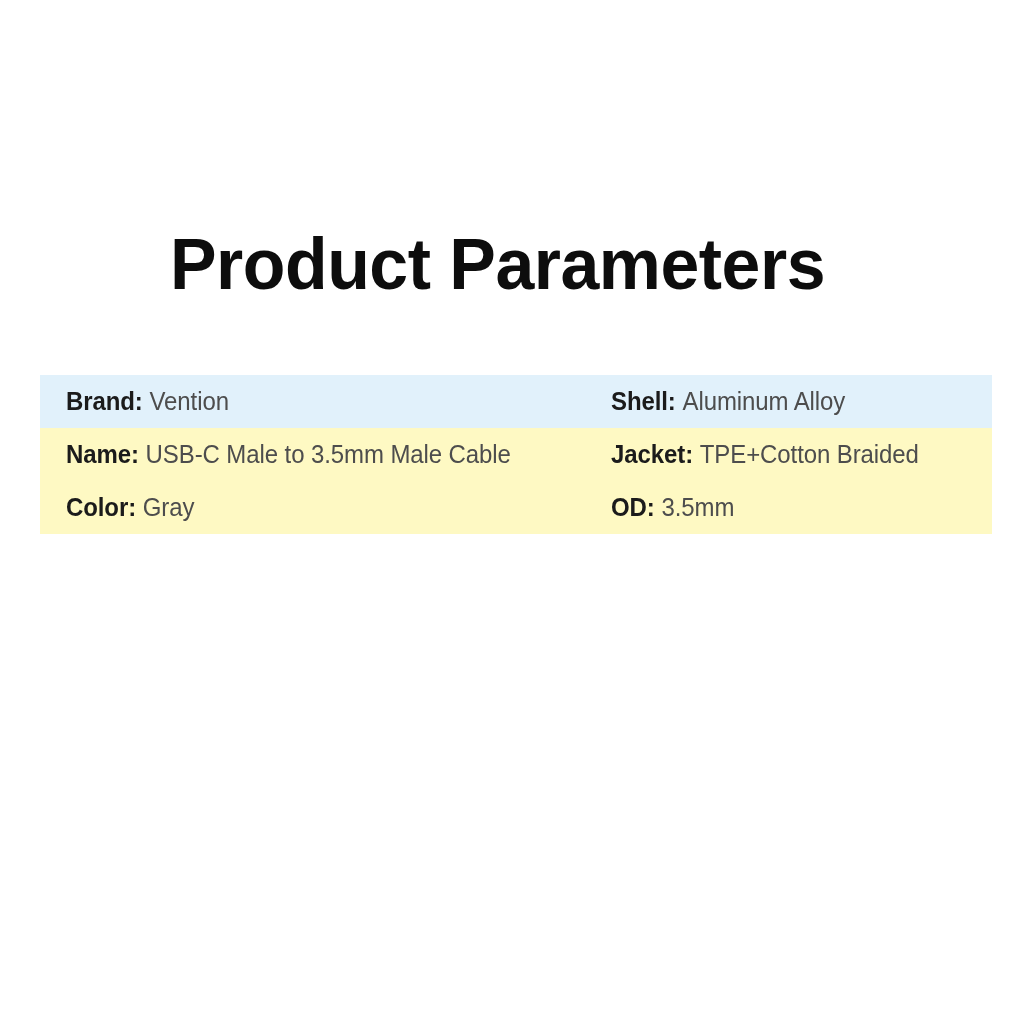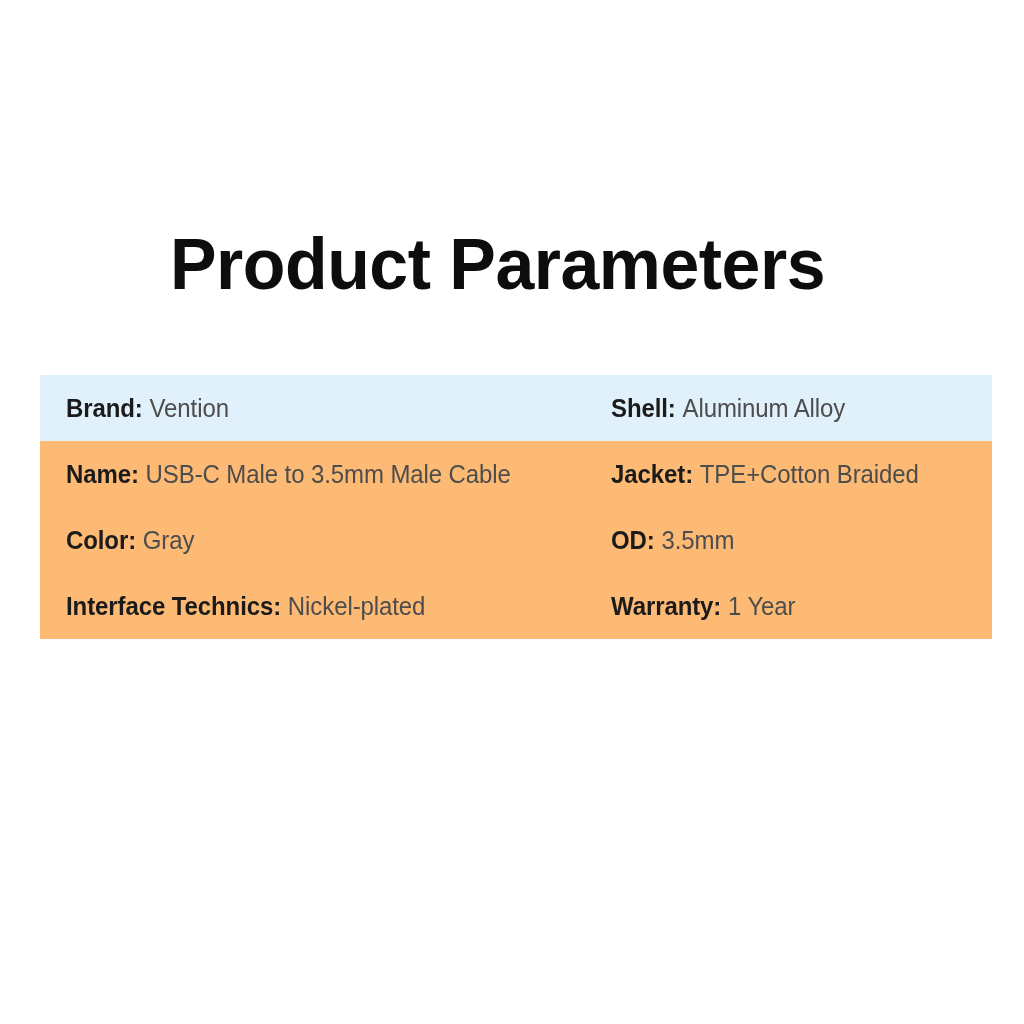--- a/index.html
+++ b/index.html
@@ -48,29 +48,29 @@
     position: absolute;
     left: 36px;
     top: 375px;
     width: 952px;
   }
 
   .param-row {
     position: relative;
     display: flex;
     align-items: center;
-    height: 66px;
+    height: 53px;
     box-sizing: border-box;
     text-align: center;
   }
   .param-row.shaded {
     background: #e1f1fb;
   }
   .param-row.plain {
-    background: #fdba74;
+    background: #fef9c3;
   }
 
   .cell {
     display: flex;
     align-items: baseline;
     white-space: nowrap;
     font-size: 25px;
     transform: scaleX(0.96);
     transform-origin: left center;
   }
@@ -132,26 +132,16 @@
         <span class="p-label">Color:</span>
         <span class="p-value"> Gray</span>
       </div>
       <div class="cell cell-right">
         <span class="p-label">OD:</span>
         <span class="p-value">3.5mm</span>
       </div>
     </div>
 
 
-    <div class="param-row plain">
-      <div class="cell cell-left">
-        <span class="p-label">Interface Technics:</span>
-        <span class="p-value">Nickel-plated</span>
-      </div>
-      <div class="cell cell-right">
-        <span class="p-label">Warranty:</span>
-        <span class="p-value">1 Year</span>
-      </div>
-    </div>
 
 
   </div>
 </div>
 
 </body></html>

